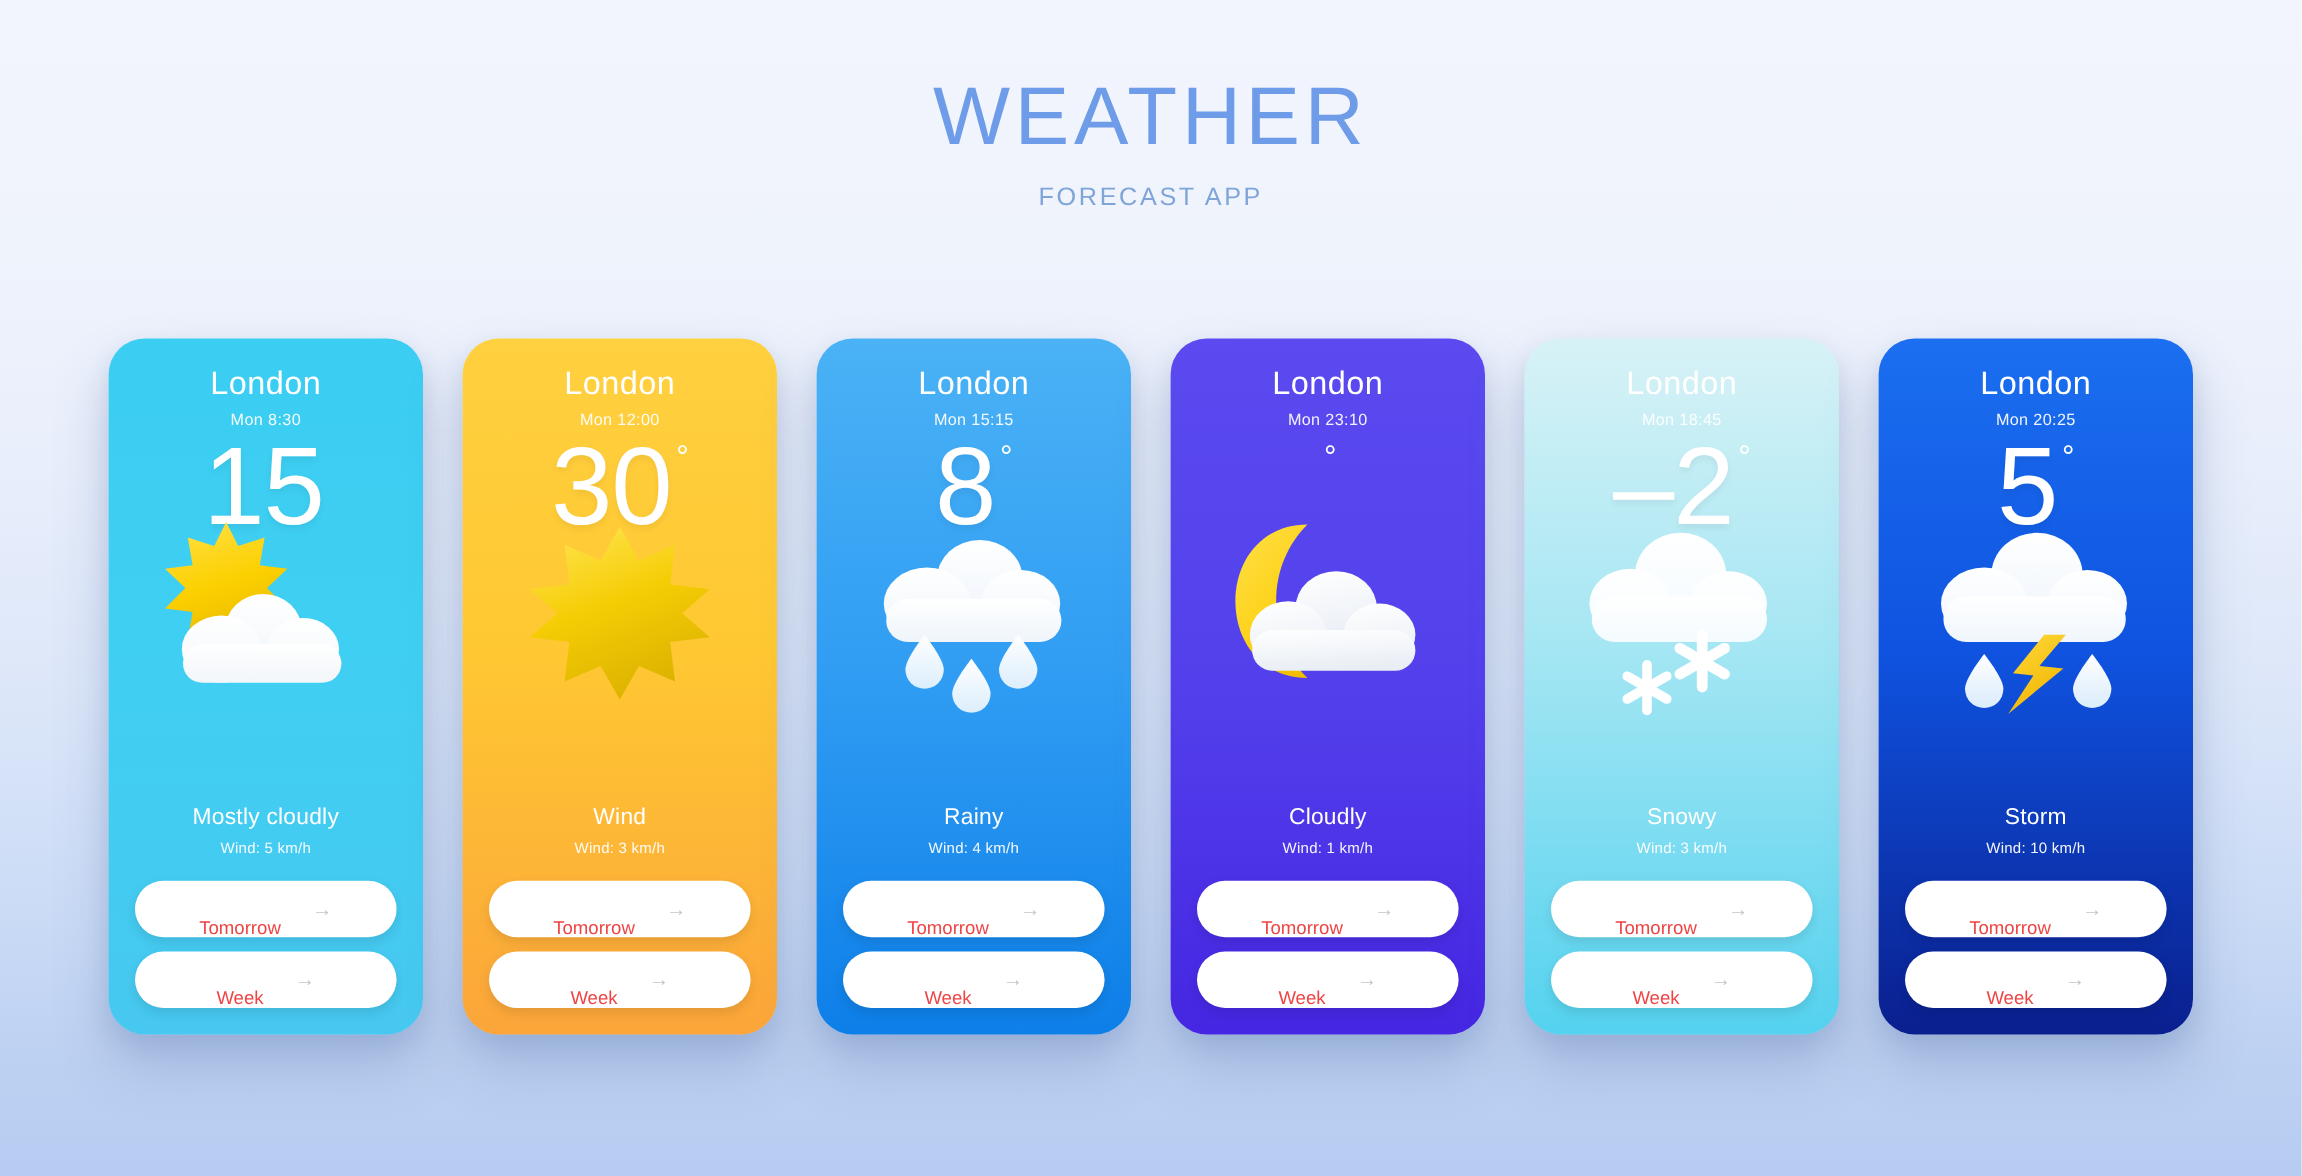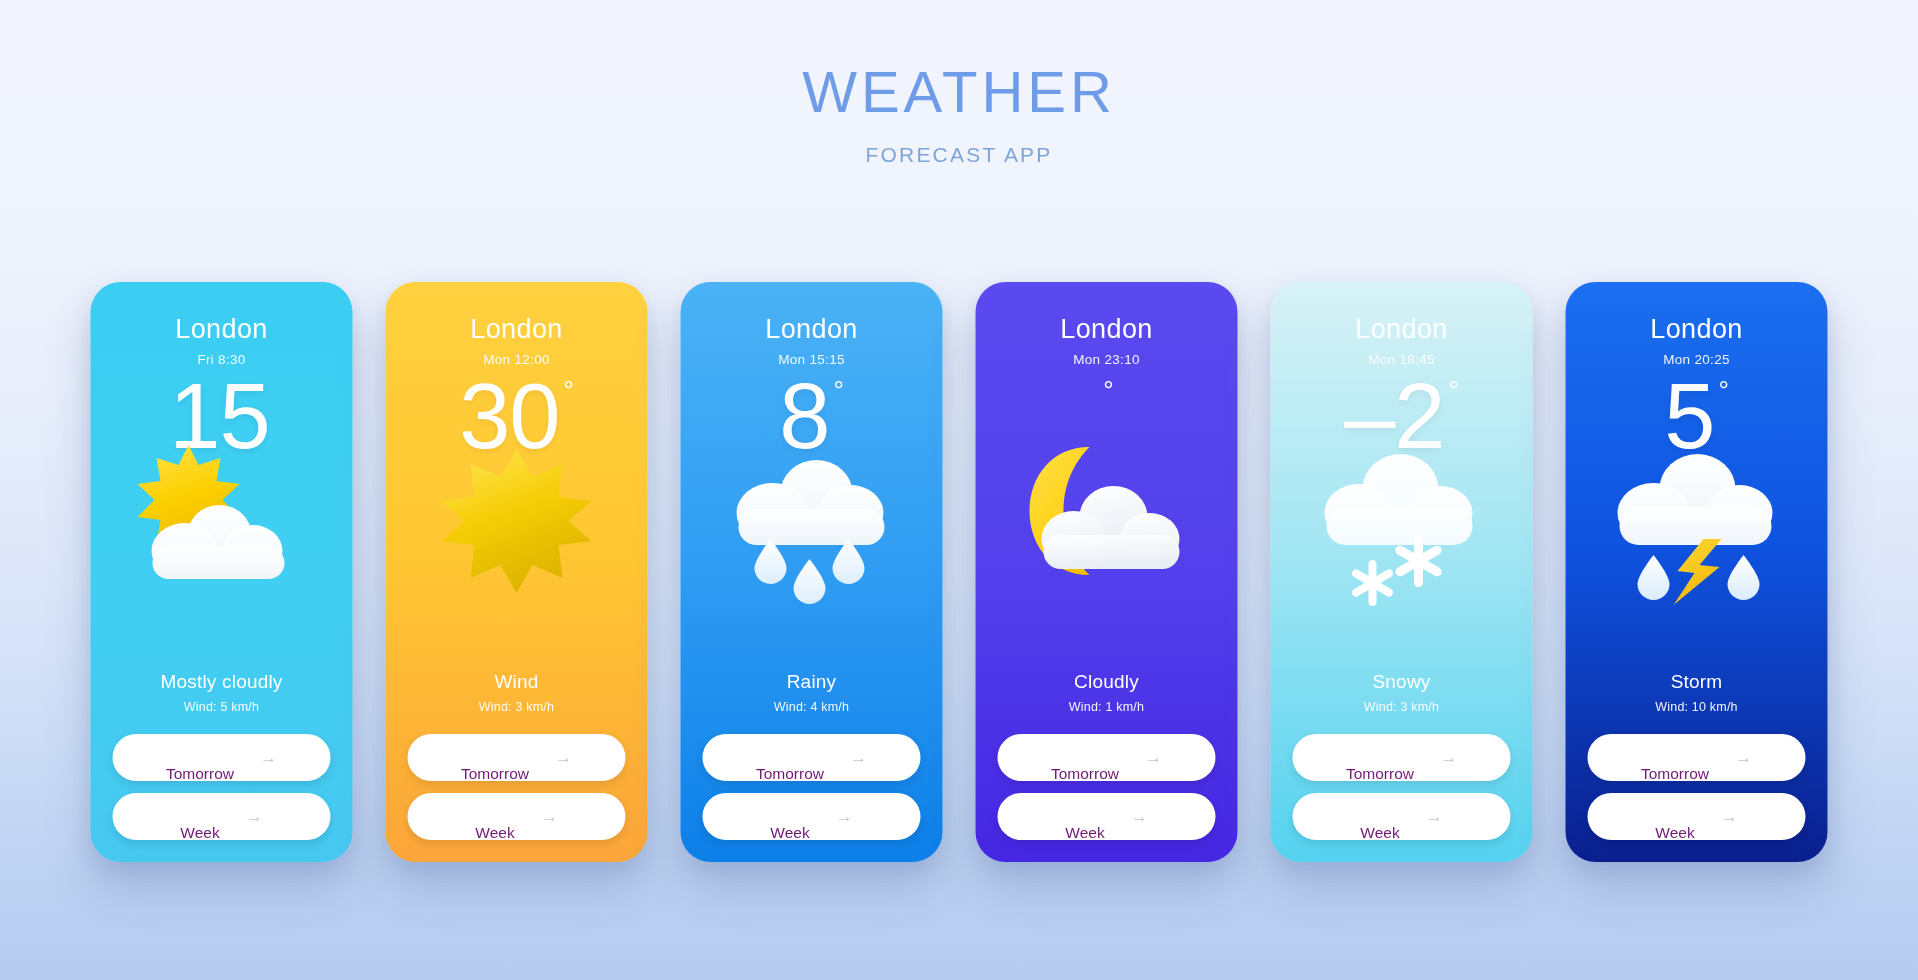--- a/index.html
+++ b/index.html
@@ -20,21 +20,21 @@
     position: relative;
   }
 
   
   .header {
     width: 100%;
     text-align: center;
     padding-top: 62px;
   }
   .app-title {
-    font-size: 58px;
+    font-size: 68px;
     letter-spacing: 4px;
     color: #6f9ce8;
     font-weight: 400;
     line-height: 1.05;
   }
   .app-subtitle {
     margin-top: 20px;
     font-size: 21px;
     letter-spacing: 2.2px;
     color: #7fa5d8;
@@ -48,21 +48,21 @@
     left: 50%;
     transform: translateX(-50%);
     display: flex;
     gap: 33px;
   }
   .card {
     position: relative;
     width: 262px;
     height: 580px;
     border-radius: 30px;
-    padding: 34px 20px 0 20px;
+    padding: 24px 20px 0 20px;
     display: flex;
     flex-direction: column;
     align-items: center;
     box-shadow: 0 26px 44px rgba(92,118,170,0.30),
                 0 8px 18px rgba(92,118,170,0.16);
     overflow: hidden;
   }
 
   .c1 { background: linear-gradient(to bottom,#3bcdf2 0%,#3fcff2 45%,#47c8f0 100%); }
   .c2 { background: linear-gradient(to bottom,#ffd03f 0%,#ffc832 45%,#fba53a 100%); }
@@ -154,21 +154,21 @@
     border-radius: 24px;
     display: flex;
     align-items: center;
     justify-content: center;
     gap: 26px;
     box-shadow: 0 4px 10px rgba(0,0,0,0.10);
     cursor: pointer;
   }
   .pill-label {
     font-size: 15.5px;
-    color: #701a75;
+    color: #ef4444;
     font-weight: 400;
     margin-top: 32px;
   }
   .pill-arrow {
     font-size: 17px;
     color: #c2c5cc;
     line-height: 1;
   }
 
   svg { display: block; overflow: visible; }
@@ -178,21 +178,21 @@
 
 <div class="header">
   <div class="app-title">WEATHER</div>
   <div class="app-subtitle">FORECAST APP</div>
 </div>
 
 <div class="cards">
 
   <div class="card c1">
     <div class="city">London</div>
-    <div class="datetime">Fri 8:30</div>
+    <div class="datetime">Mon 8:30</div>
     <div class="stage">
       <div class="temp-wrap">
         <span class="temp">15</span>
         <span class="deg"></span>
       </div>
       <div class="icon-wrap">
         <svg width="190" height="160" viewBox="0 0 190 160">
           <defs>
             <linearGradient id="g-sun1" x1="0" y1="0" x2="0.3" y2="1">
               <stop offset="0%" stop-color="#ffe14a"></stop>

